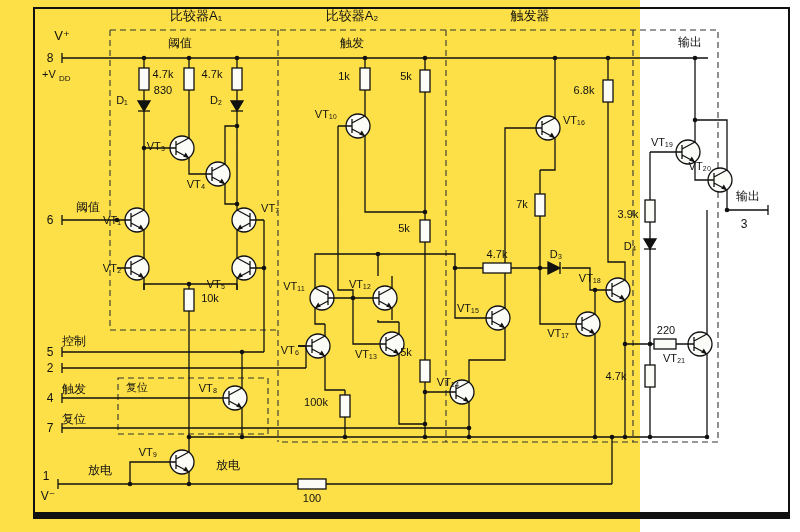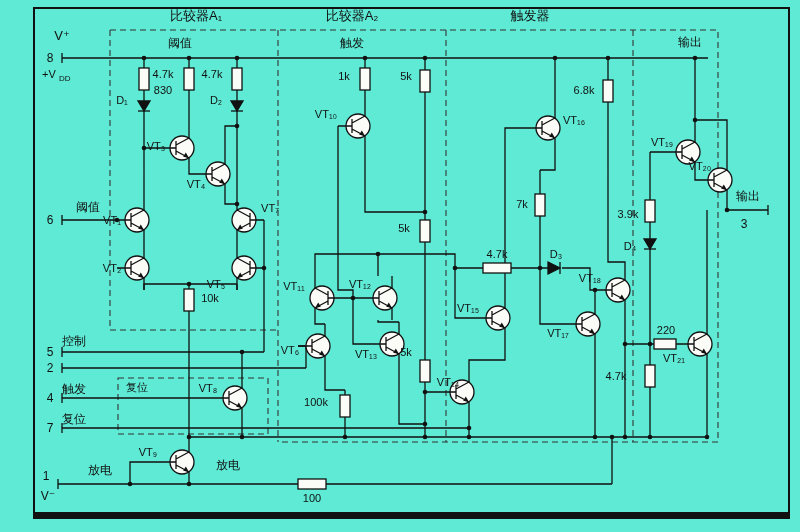--- a/index.html
+++ b/index.html
@@ -1,16 +1,16 @@
 <!DOCTYPE html>
 <html><head>
 <meta charset="utf-8">
 <style>
   html,body{margin:0;padding:0;background:#ffffff;}
-  .canvas-wrap{width:800px;height:532px;position:relative;background:#5eead4;}
+  .canvas-wrap{width:640px;height:532px;position:relative;background:#fde047;}
   svg{display:block;font-family:"Liberation Sans","DejaVu Sans",sans-serif;}
   text{fill:#111;}
   .wire{stroke:#111;stroke-width:1.3;fill:none;}
   .dash{stroke:#333;stroke-width:1.1;fill:none;stroke-dasharray:6 4;}
   .comp{fill:#fbfbf8;stroke:#111;stroke-width:1.3;}
   .dot{fill:#111;stroke:none;}
 </style>
 </head>
 <body>
 

